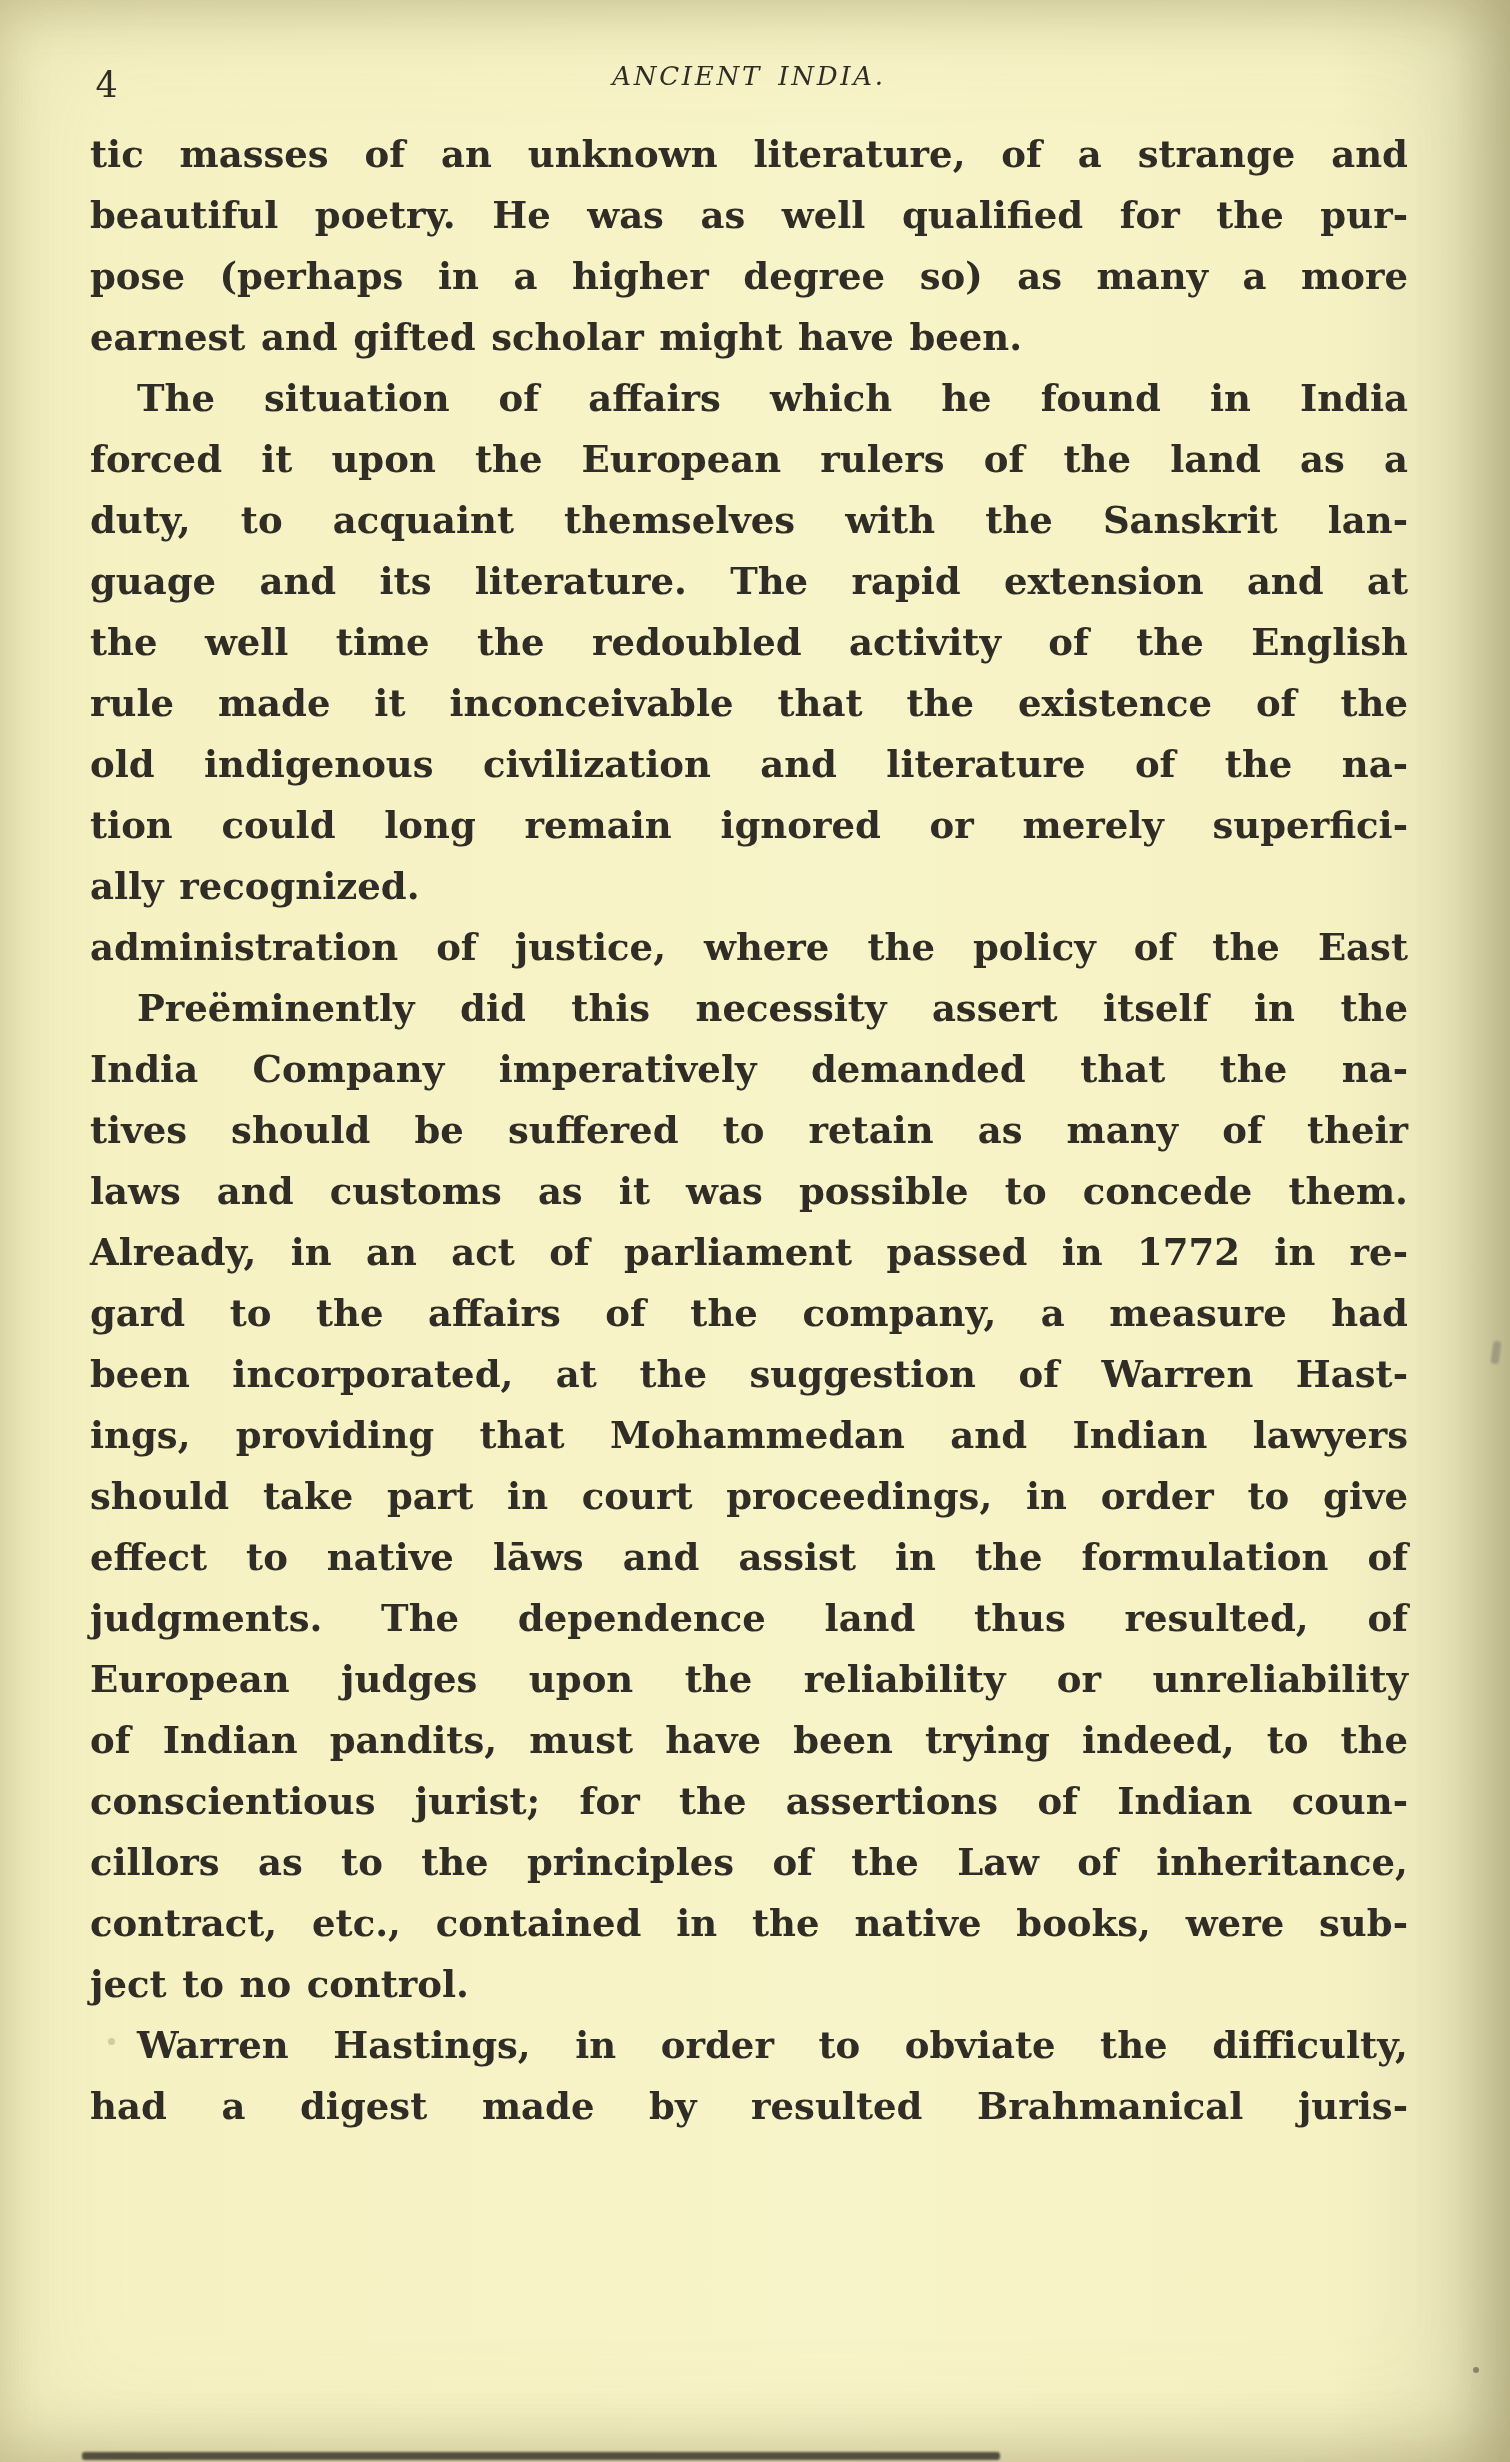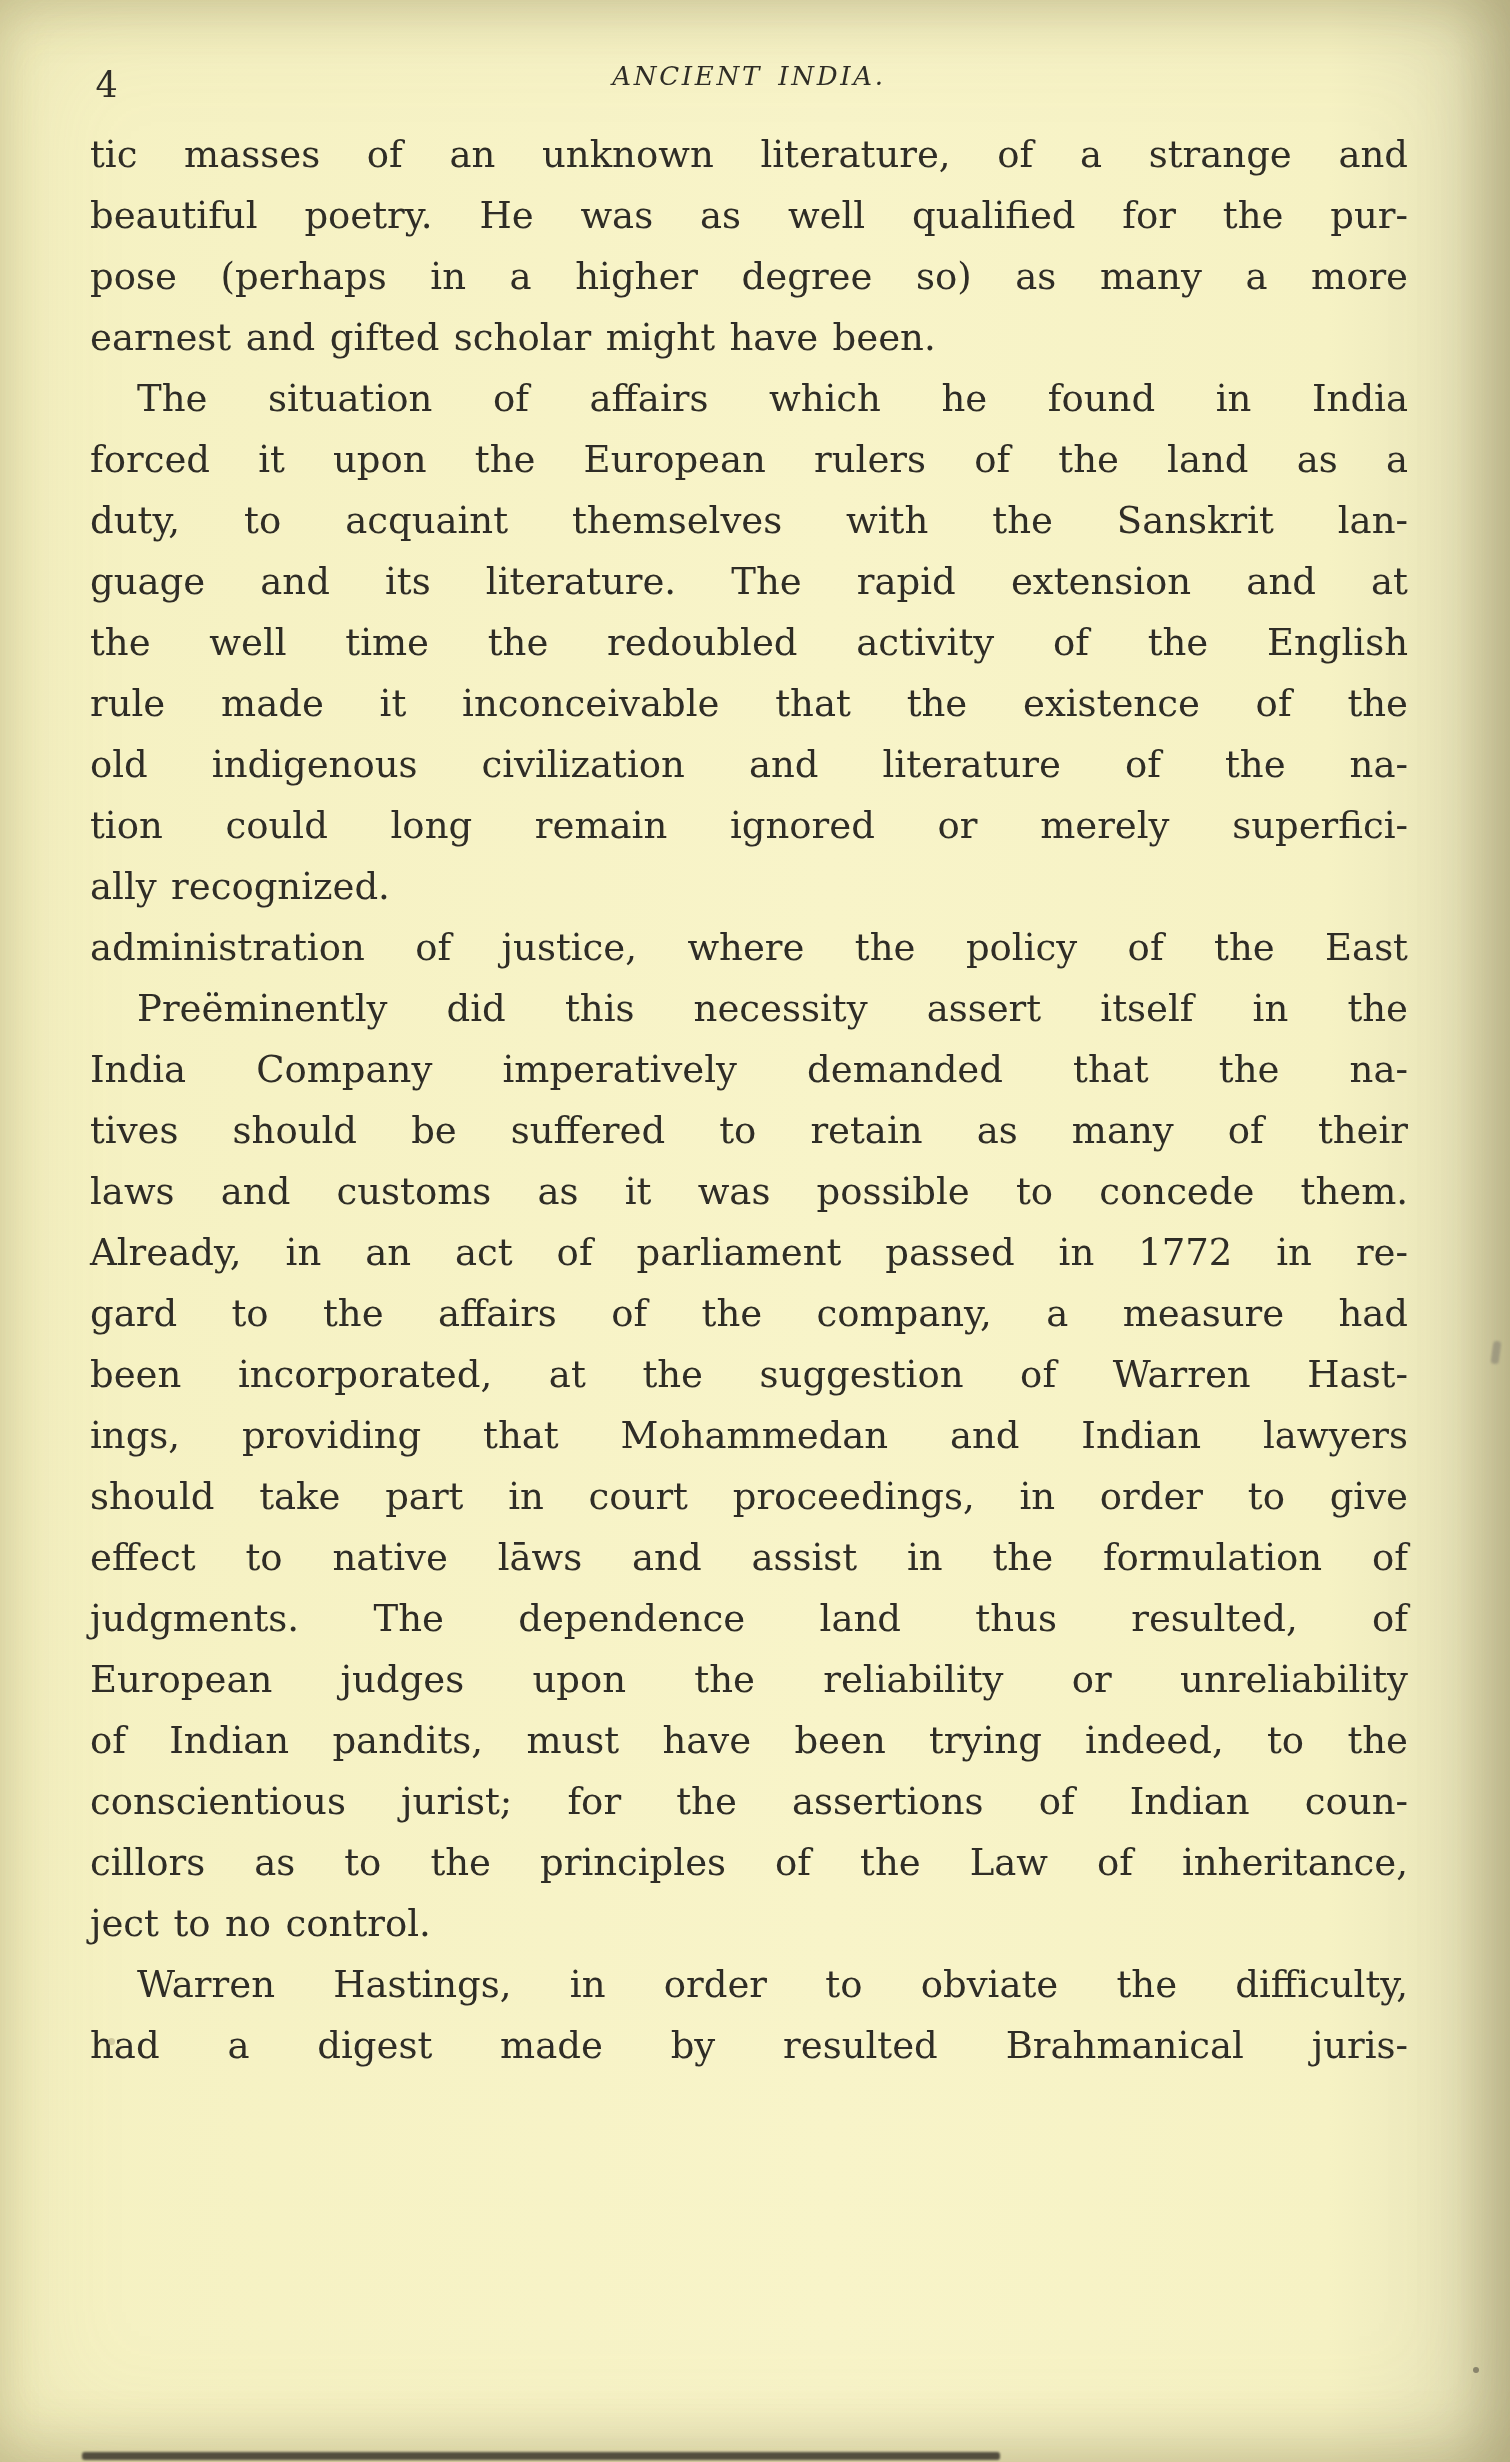--- a/index.html
+++ b/index.html
@@ -43,20 +43,21 @@
     font-style:italic;
     font-size:26px;
     letter-spacing:2.7px;
     word-spacing:5.4px;
   }
   .text-block{
     margin:27px 102px 0 90px;
     font-size:37px;
     line-height:61px;
     word-spacing:2.7px;
+    font-weight:bold;
   }
   .line{
     text-align:justify;
     text-align-last:justify;
     white-space:nowrap; 
   }
   .line.last{
     text-align-last:left;
   }
   .line.indent{
@@ -134,20 +135,21 @@
         <div class="line">gard to the affairs of the company, a measure had</div>
         <div class="line">been incorporated, at the suggestion of Warren Hast-</div>
         <div class="line">ings, providing that Mohammedan and Indian lawyers</div>
         <div class="line">should take part in court proceedings, in order to give</div>
         <div class="line">effect to native lāws and assist in the formulation of</div>
         <div class="line">judgments. The dependence land thus resulted, of</div>
         <div class="line">European judges upon the reliability or unreliability</div>
         <div class="line">of Indian pandits, must have been trying indeed, to the</div>
         <div class="line">conscientious jurist; for the assertions of Indian coun-</div>
         <div class="line">cillors as to the principles of the Law of inheritance,</div>
+        <div class="line">contract, etc., contained in the native books, were sub-</div>
         <div class="line last">ject to no control.</div>
       </div>
       <div>
         <div class="line indent">Warren Hastings, in order to obviate the difficulty,</div>
         <div class="line">had a digest made by resulted Brahmanical juris-</div>
       </div>
     </main>
 
   <div class="artifact bottom-bar"></div>
   <div class="artifact edge-dash"></div>

